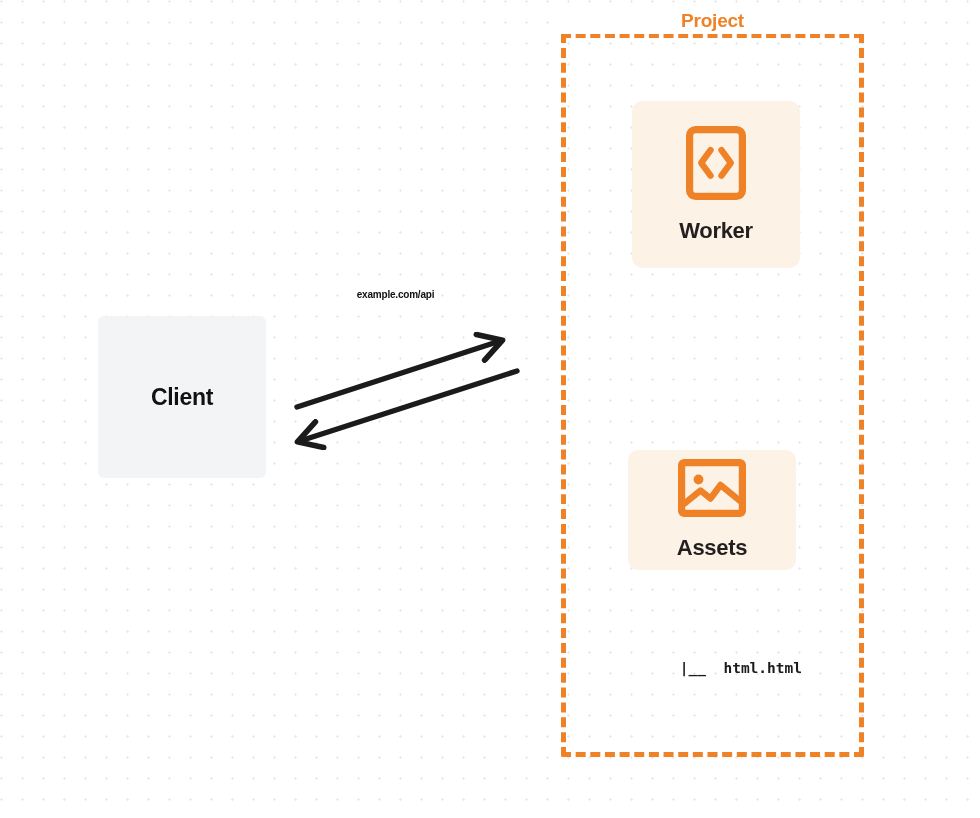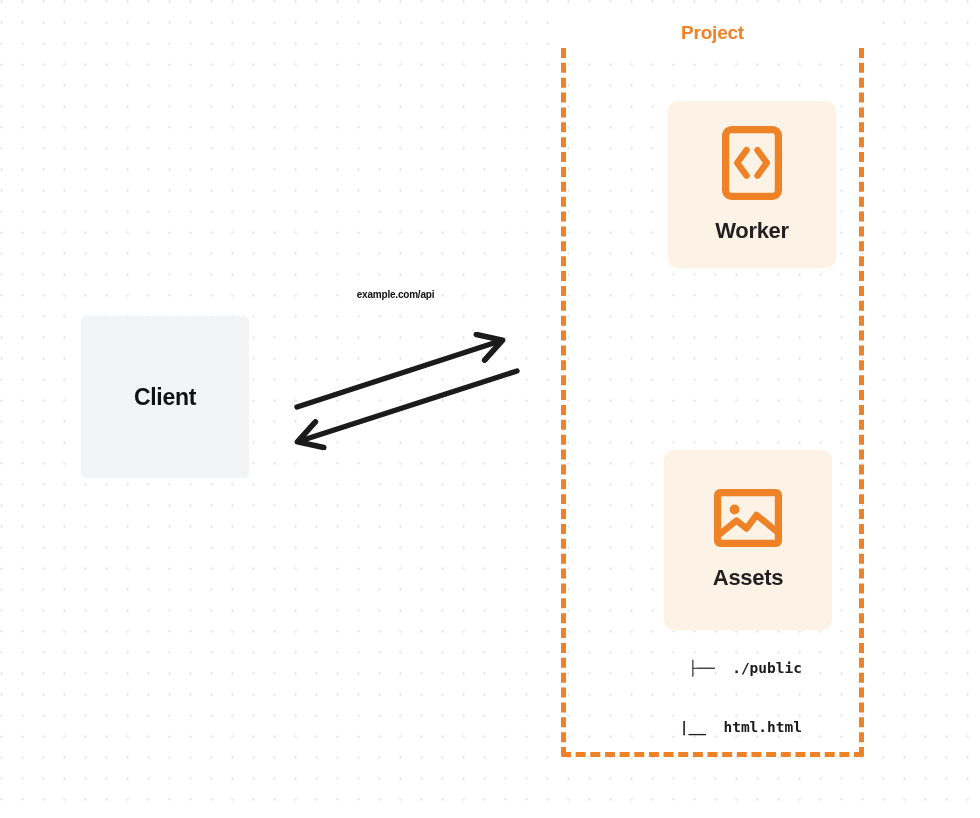--- a/index.html
+++ b/index.html
@@ -29,21 +29,21 @@
     top: 33px;
     width: 303px;
     height: 724px;
     box-sizing: border-box;
     border: 5px dashed #ef8227;
     border-radius: 2px;
   }
   #project-label {
     position: absolute;
     left: 561px;
-    top: 20px;
+    top: 8px;
     width: 303px;
     text-align: center;
     font-size: 19px;
     font-weight: bold;
     color: #ef8227;
     letter-spacing: -0.2px;
     line-height: 26px;
     background: #ffffff;
     padding: 0;
   }
@@ -54,21 +54,20 @@
 
   
   .card {
     position: absolute;
     background: #fdf2e6;
     border-radius: 10px;
     display: flex;
     flex-direction: column;
     align-items: center;
     justify-content: center;
-    margin-left: 36px;
   }
   .card-label {
     font-size: 22px;
     font-weight: bold;
     color: #231f20;
     letter-spacing: -0.3px;
   }
   .card-icon {
     display: block;
     margin-bottom: 14px;
@@ -77,27 +76,27 @@
   #worker-card {
     left: 632px;
     top: 101px;
     width: 168px;
     height: 167px;
   }
   #assets-card {
     left: 628px;
     top: 450px;
     width: 168px;
-    height: 180px;
+    height: 120px;
   }
 
   
   #client-box {
     position: absolute;
-    left: 81px;
+    left: 98px;
     top: 316px;
     width: 168px;
     height: 162px;
     background: #f3f4f6;
     border-radius: 6px;
     display: flex;
     align-items: center;
     justify-content: center;
   }
   #client-label {
@@ -191,18 +190,17 @@
       <svg width="68" height="58" viewBox="0 0 68 58">
         <rect x="3.6" y="3.6" width="60.8" height="50.8" rx="2.5" ry="2.5" fill="none" stroke="#ef8227" stroke-width="7.2"></rect>
         <circle cx="20.5" cy="20.5" r="4.9" fill="#ef8227"></circle>
         <path d="M6.5,44.5 L22.5,31.5 L32.5,39.5 L42.5,26.0 L61.5,41.5" fill="none" stroke="#ef8227" stroke-width="6.4" stroke-linecap="round" stroke-linejoin="round"></path>
       </svg>
     </span>
     <span class="card-label">Assets</span>
   </div>
 
   <div id="file-tree">
-    <span class="tree-line">├──  ./public</span>
     <span class="tree-line">  |__  html.html</span>
     
   </div>
 
 </div>
 
 </body></html>

